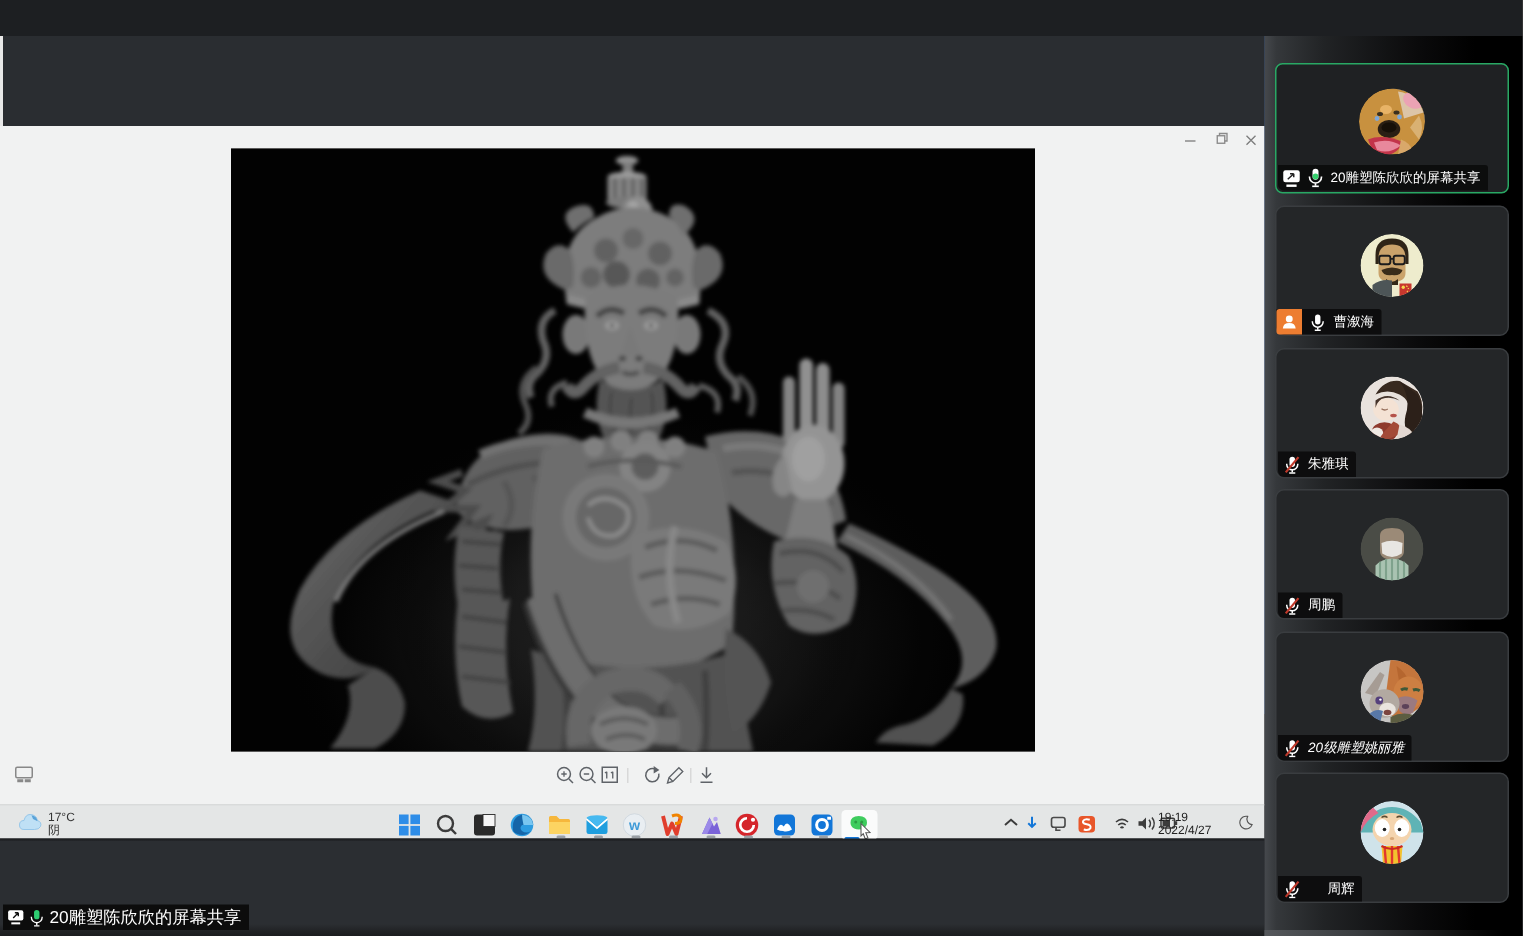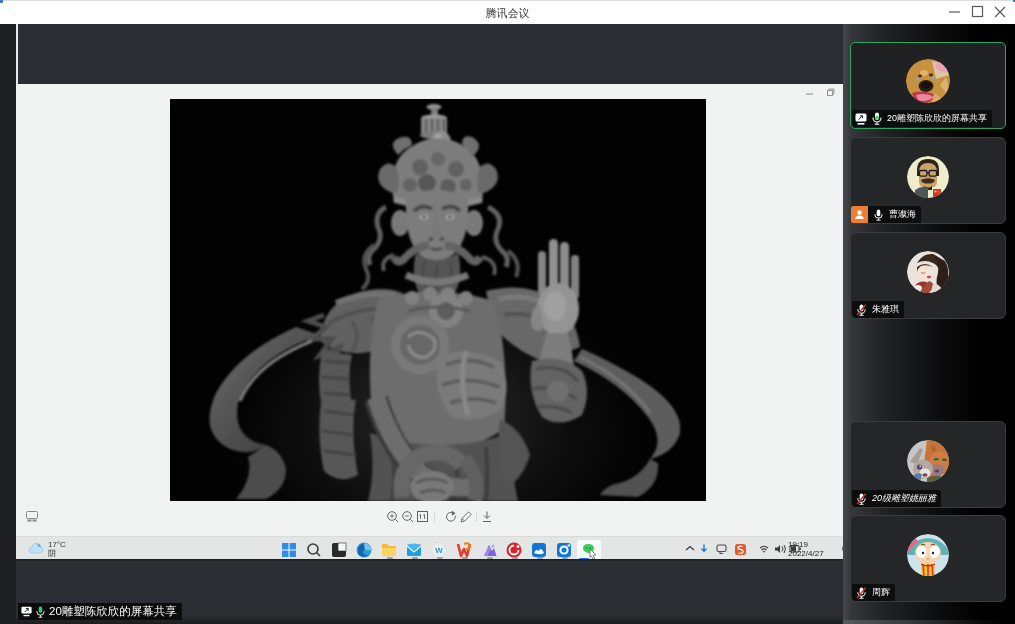--- a/index.html
+++ b/index.html
@@ -6,21 +6,21 @@
   html,body { width:1015px; height:624px; overflow:hidden; background:#000;
     font-family:"Liberation Sans", sans-serif; }
   #stage { position:relative; width:1015px; height:624px; background:#1d1f22; }
   .abs { position:absolute; }
 
   
   #titlebar { left:0; top:0; width:1015px; height:24px; background:#ffffff; }
   #titletext { width:100%; text-align:center; top:6px; font-size:11px; color:#333; }
 
   
-  #main { left:16px; top:24px; width:843px; height:452px; background:#3b82f6; }
+  #main { left:0; top:24px; width:843px; height:452px; background:#3b82f6; }
   #darkstrip { left:0; top:0; width:843px; height:60px; background:#2a2d31; border-left:2px solid #e8e8e8; }
   #photoapp { left:0; top:60px; width:843px; height:452px; background:#f1f2f2; }
   #shareimg { left:154px; top:15px; width:536px; height:402px; background:#000; filter:brightness(0.88); }
   #taskbar { left:0; top:512px; width:843px; height:23px; background:#e4e6e6; border-top:1px solid #d9dbdb; }
   #underbar { left:0; top:535px; width:843px; height:65px;
      background:linear-gradient(#1e2023 0px,#1e2023 1px,#2b2e32 2px,#2b2e32 57px,#202224 62px,#1b1d1f 65px); }
 
   
   #sharelabel { left:2px; top:579px; height:17px; background:#0c0c0c; color:#fff;
      font-size:11.5px; display:flex; align-items:center; padding:0 5px 0 3px; gap:4px; }
@@ -36,31 +36,20 @@
   .avatar { position:absolute; left:50%; transform:translateX(-50%); border-radius:50%;
      overflow:hidden; }
   .tlabel { position:absolute; left:0; bottom:0; height:17px; background:rgba(10,10,10,.88);
      color:#fff; font-size:9px; display:flex; align-items:center; padding-right:5px;
      border-radius:0 2px 0 4px; white-space:nowrap; }
 </style>
 </head>
 <body>
 <div id="stage">
 
-  <div id="titlebar" class="abs">
-    <div class="abs" style="left:0;top:0;width:1015px;height:1px;background:#dcdcdc;"></div>
-    <div class="abs" style="left:0;top:0;width:3px;height:3px;background:#3c78c8;"></div>
-    <div class="abs" style="right:0;top:0;width:2px;height:2px;background:#3c78c8;"></div>
-    <div id="titletext" class="abs">腾讯会议</div>
-    <svg class="abs" style="left:943px;top:0" width="72" height="24" viewBox="0 0 72 24">
-      <line x1="6" y1="12" x2="17" y2="12" stroke="#5a5a5a" stroke-width="1.2"></line>
-      <rect x="29.5" y="6.5" width="10" height="10" fill="none" stroke="#5a5a5a" stroke-width="1.2"></rect>
-      <path d="M52 7 L62 17 M62 7 L52 17" stroke="#5a5a5a" stroke-width="1.2"></path>
-    </svg>
-  </div>
 
   <div id="main" class="abs">
     <div id="darkstrip" class="abs"></div>
     <div id="photoapp" class="abs">
 
       <svg class="abs" style="left:786px;top:3px" width="56" height="12" viewBox="0 0 56 12">
         <line x1="4" y1="7" x2="11" y2="7" stroke="#8a8a8a" stroke-width="1"></line>
         <rect x="25.5" y="3.5" width="5" height="5" fill="none" stroke="#8a8a8a" stroke-width="0.9"></rect>
         <path d="M27 3.5 L27 2 L32 2 L32 7 L30.5 7" fill="none" stroke="#8a8a8a" stroke-width="0.9"></path>
         <path d="M45 3.5 L51 9.5 M51 3.5 L45 9.5" stroke="#7e7e7e" stroke-width="0.9"></path>
@@ -457,20 +446,40 @@
           <rect x="3.5" y="0.5" width="4" height="7.4" rx="2" fill="#fff"></rect>
           <path d="M1.5 5.6 V6 a4 4 0 0 0 8 0 V5.6" fill="none" stroke="#fff" stroke-width="1.1"></path>
           <line x1="5.5" y1="10.2" x2="5.5" y2="11.8" stroke="#fff" stroke-width="1.1"></line>
           <line x1="3.3" y1="12.2" x2="7.7" y2="12.2" stroke="#fff" stroke-width="1.1"></line>
           <line x1="0.8" y1="11.8" x2="10" y2="0.8" stroke="#c0392b" stroke-width="1.6"></line>
         </svg>
         <span>朱雅琪</span>
       </div>
     </div>
 
+    <div class="tile" style="top:302px;">
+      <svg class="avatar" style="top:18px" width="42" height="42" viewBox="0 0 42 42">
+        <circle cx="21" cy="21" r="21" fill="#4a4c46"></circle>
+        <path d="M13 10 Q21 4 29 10 L28 16 L14 16 Z" fill="#4a453c"></path>
+        <path d="M13 12 Q13 7 21 7 Q29 7 29 12 L29 22 Q29 28 21 28 Q13 28 13 22 Z" fill="#9b8a77"></path>
+        <path d="M14 17 Q21 14 28 17 L27.5 24 Q21 28.5 14.5 24 Z" fill="#e8e6e2"></path>
+        <path d="M10 32 Q15 27 21 27.5 Q27 27 32 32 L32 42 L10 42 Z" fill="#a9c3b1"></path>
+        <path d="M13 29.5 L13 42 M17 27.8 L17 42 M21 27.5 L21 42 M25 27.8 L25 42 M29 29.5 L29 42" stroke="#7fa28c" stroke-width="1.4"></path>
+      </svg>
+      <div class="tlabel" style="bottom:0;left:1px;gap:5px;padding-left:4px;">
+        <svg width="11" height="12" viewBox="0 0 11 13">
+          <rect x="3.5" y="0.5" width="4" height="7.4" rx="2" fill="#fff"></rect>
+          <path d="M1.5 5.6 V6 a4 4 0 0 0 8 0 V5.6" fill="none" stroke="#fff" stroke-width="1.1"></path>
+          <line x1="5.5" y1="10.2" x2="5.5" y2="11.8" stroke="#fff" stroke-width="1.1"></line>
+          <line x1="3.3" y1="12.2" x2="7.7" y2="12.2" stroke="#fff" stroke-width="1.1"></line>
+          <line x1="0.8" y1="11.8" x2="10" y2="0.8" stroke="#c0392b" stroke-width="1.6"></line>
+        </svg>
+        <span>周鹏</span>
+      </div>
+    </div>
 
     <div class="tile" style="top:397px;font-style:italic;">
       <svg class="avatar" style="top:18px" width="42" height="42" viewBox="0 0 42 42">
         <circle cx="21" cy="21" r="21" fill="#c7c6c4"></circle>
         <path d="M20 0 Q34 0 42 12 L42 30 L24 42 L16 30 Z" fill="#c4753c"></path>
         <path d="M24 4 Q30 8 32 14 L26 16 Z" fill="#b5662f"></path>
         <ellipse cx="32" cy="22" rx="10" ry="11" fill="#cd7f42"></ellipse>
         <path d="M24 26 Q30 22 38 27 L35 35 Q30 38 26 34 Z" fill="#9a7a80"></path>
         <ellipse cx="30" cy="31" rx="2.4" ry="1.6" fill="#5c4158"></ellipse>
         <path d="M27 20 Q29 18.5 31.5 19.5" stroke="#3d5838" stroke-width="2" fill="none"></path>
@@ -505,21 +514,21 @@
         <ellipse cx="14.5" cy="18" rx="5" ry="6" fill="#fff"></ellipse>
         <ellipse cx="27.5" cy="18" rx="5" ry="6" fill="#fff"></ellipse>
         <circle cx="16" cy="19" r="1.2" fill="#222"></circle>
         <circle cx="26" cy="19" r="1.2" fill="#222"></circle>
         <path d="M14 11 Q16 9.5 18 11 M24 11 Q26 9.5 28 11" stroke="#5a4a30" stroke-width="1" fill="none"></path>
         <ellipse cx="21" cy="25" rx="1.5" ry="1" fill="#d8a878"></ellipse>
         <path d="M14 30 L28 30 L27 42 L15 42 Z" fill="#f2c22e"></path>
         <path d="M16 30 L17 42 M21 30 L21 42 M25 30 L26 42" stroke="#e0372e" stroke-width="1.6"></path>
         <path d="M14 30 Q21 34 28 30" stroke="#cc2a22" stroke-width="1.4" fill="none"></path>
       </svg>
-      <div class="tlabel" style="bottom:0;left:1px;gap:5px;padding-left:4px;font-family:Liberation Serif, serif;">
+      <div class="tlabel" style="bottom:0;left:1px;gap:18px;padding-left:4px;font-family:Liberation Serif, serif;">
         <svg width="11" height="12" viewBox="0 0 11 13">
           <rect x="3.5" y="0.5" width="4" height="7.4" rx="2" fill="#fff"></rect>
           <path d="M1.5 5.6 V6 a4 4 0 0 0 8 0 V5.6" fill="none" stroke="#fff" stroke-width="1.1"></path>
           <line x1="5.5" y1="10.2" x2="5.5" y2="11.8" stroke="#fff" stroke-width="1.1"></line>
           <line x1="3.3" y1="12.2" x2="7.7" y2="12.2" stroke="#fff" stroke-width="1.1"></line>
           <line x1="0.8" y1="11.8" x2="10" y2="0.8" stroke="#c0392b" stroke-width="1.6"></line>
         </svg>
         <span>周辉</span>
       </div>
     </div>

